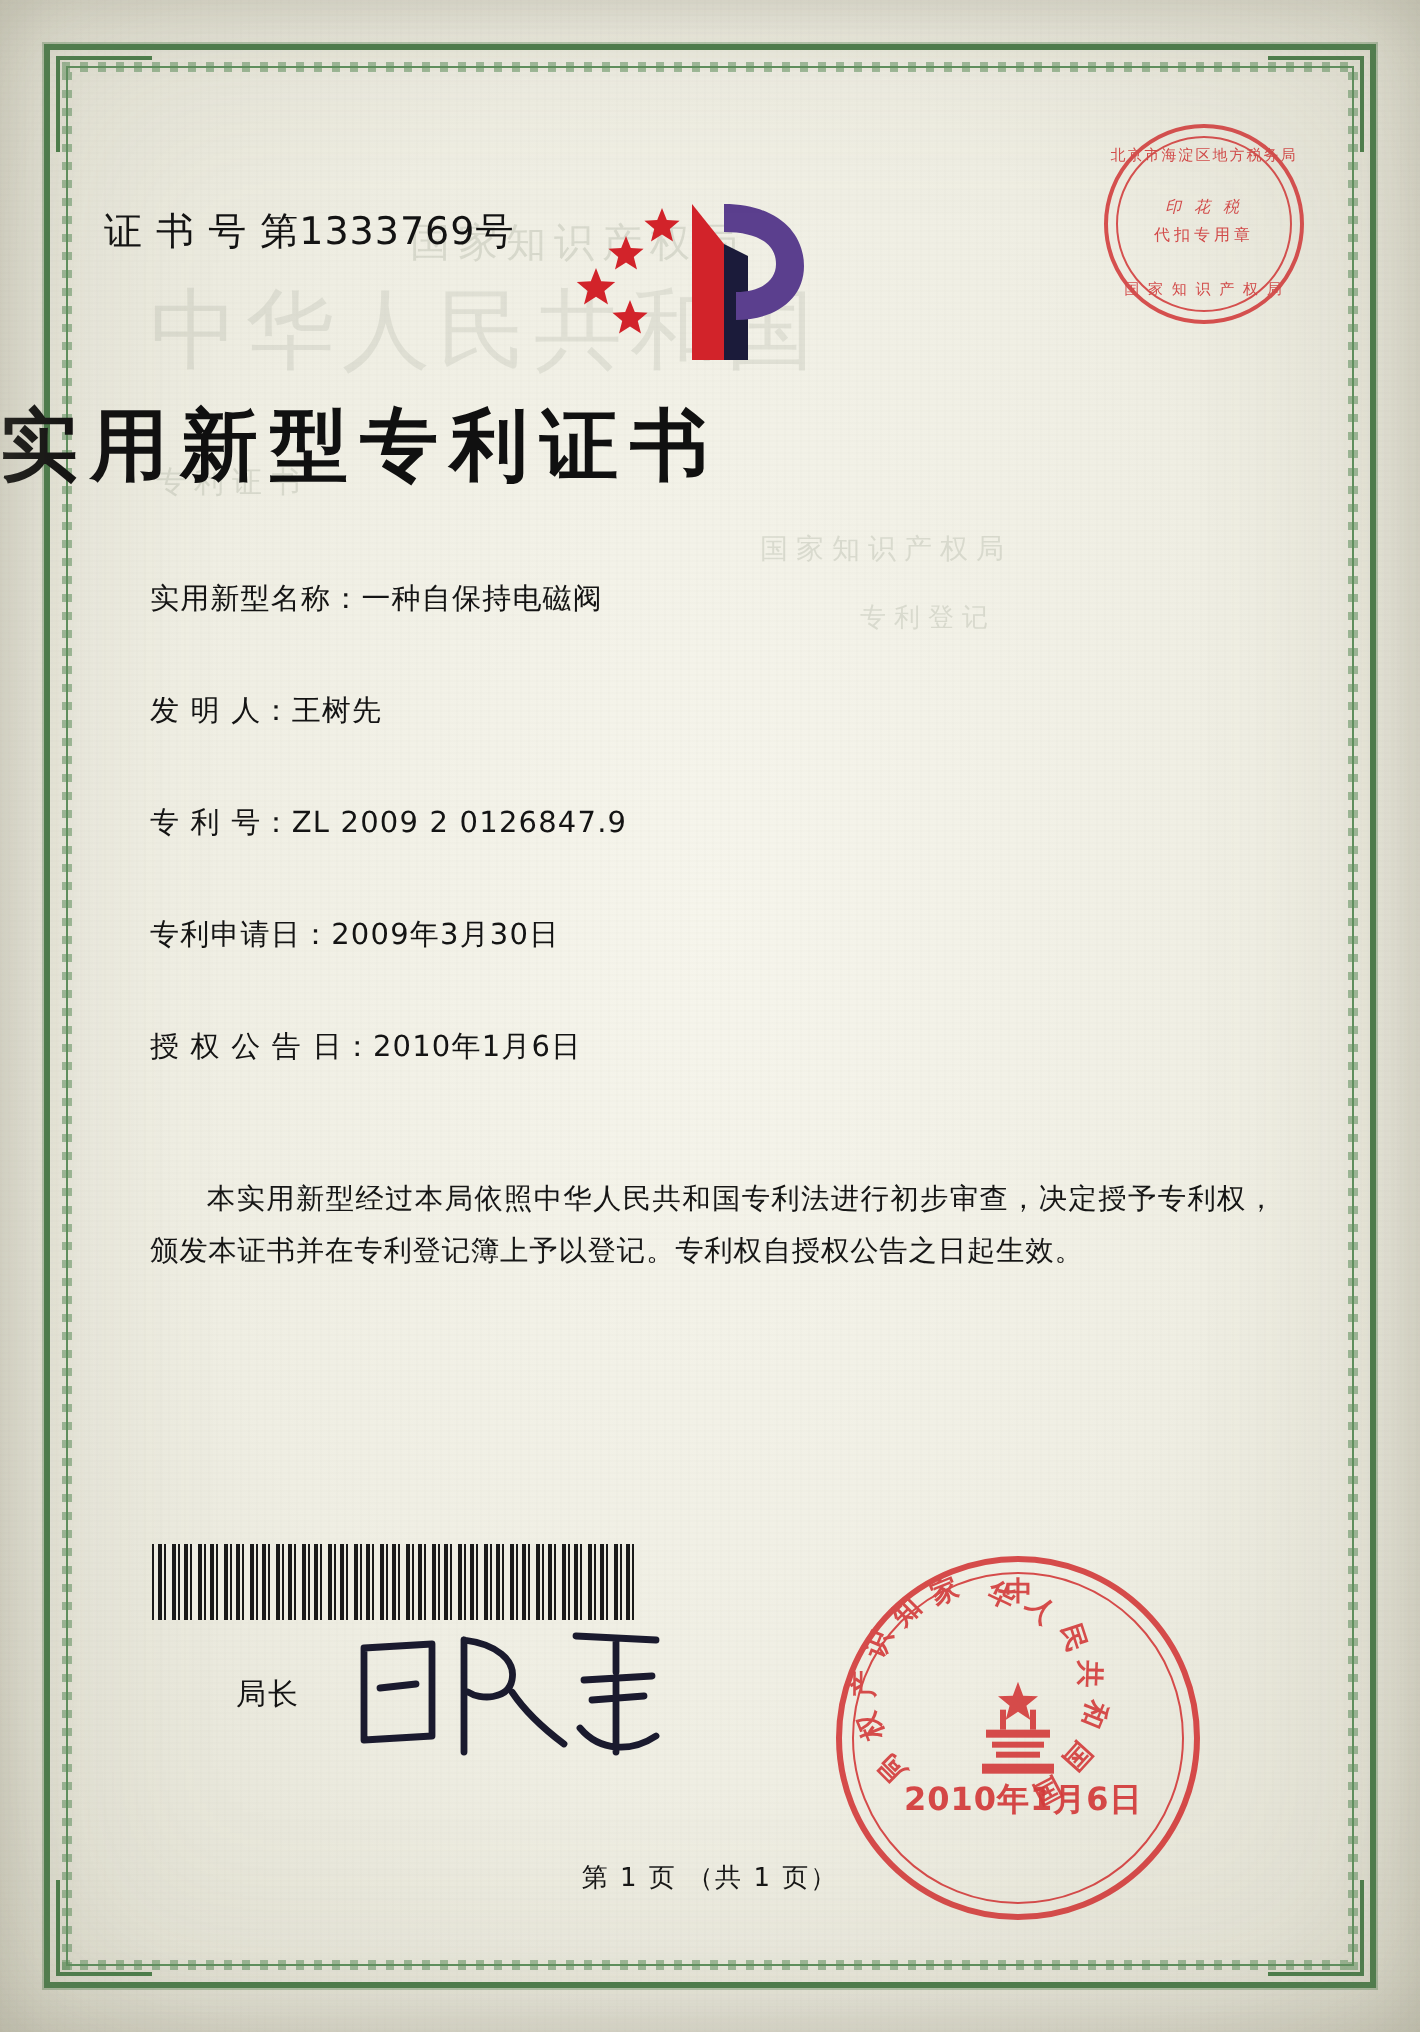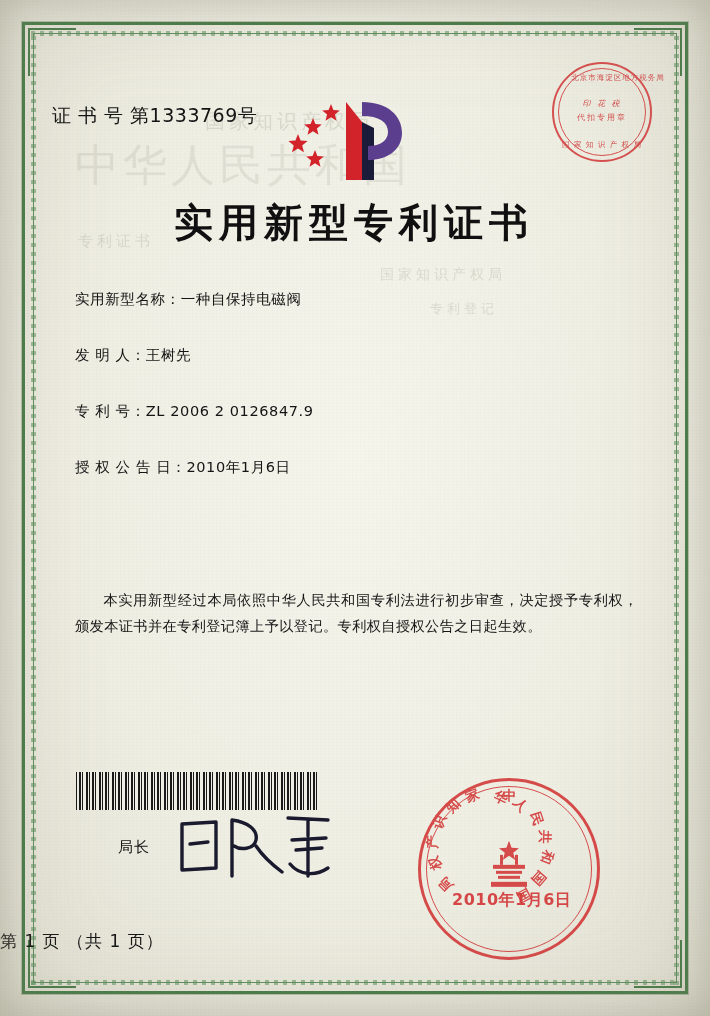--- a/index.html
+++ b/index.html
@@ -126,29 +126,28 @@
   }
   .stamp-top .arc-top,
   .stamp-top .arc-bottom,
   .stamp-top .mid1,
   .stamp-top .mid2 {
     position: absolute;
     width: 100%;
     text-align: center;
     font-family: "DejaVu Sans", sans-serif;
   }
-  .stamp-top .arc-top { top: 9px; font-size: 7.5px; letter-spacing: 1px; margin-left: 16px; }
+  .stamp-top .arc-top { top: 9px; font-size: 7.5px; letter-spacing: 1px; }
   .stamp-top .mid1 { top: 34px; font-size: 8px; letter-spacing: 2px; font-style: italic; }
   .stamp-top .mid2 { top: 48px; font-size: 8px; letter-spacing: 2px; }
   .stamp-top .arc-bottom { bottom: 10px; font-size: 7.5px; letter-spacing: 1px; }
 
   .main-title {
     position: absolute;
     left: 0; right: 2px; top: 196px;
-    text-align: center;
     font-family: "DejaVu Sans", sans-serif;
     font-weight: bold;
     font-size: 39px;
     letter-spacing: 6px;
     color: #101010;
   }
 
   .fields {
     position: absolute;
     left: 75px; top: 290px;
@@ -246,22 +245,22 @@
   .emblem {
     position: absolute;
     left: 50%; top: 50%;
     transform: translate(-50%,-52%);
     width: 60px; height: 58px;
   }
 
   .page-num {
     position: absolute;
     left: 0; right: 0; top: 930px;
-    text-align: left;
-    font-size: 17px;
+    text-align: center;
+    font-size: 13px;
     letter-spacing: 1px;
     color: #161616;
   }
 </style>
 </head>
 <body>
 
 <div class="page">
   <div class="paper-bg"></div>
   <div class="paper-noise"></div>
@@ -309,21 +308,24 @@
     <div class="main-title">实用新型专利证书</div>
 
     <div class="fields">
       <div class="field">
         <span class="lbl">实用新型名称：</span><span class="val">一种自保持电磁阀</span>
       </div>
       <div class="field">
         <span class="lbl">发 明 人：</span><span class="val">王树先</span>
       </div>
       <div class="field">
-        <span class="lbl">专 利 号：</span><span class="val">ZL 2006 2 0126847.9</span>
+        <span class="lbl">专 利 号：</span><span class="val">ZL 2009 2 0126847.9</span>
+      </div>
+      <div class="field">
+        <span class="lbl">专利申请日：</span><span class="val">2009年3月30日</span>
       </div>
       <div class="field">
         <span class="lbl">授 权 公 告 日：</span><span class="val">2010年1月6日</span>
       </div>
     </div>
 
     <div class="paras">
       <p>本实用新型经过本局依照中华人民共和国专利法进行初步审查，决定授予专利权，颁发本证书并在专利登记簿上予以登记。专利权自授权公告之日起生效。</p>
     </div>
 

